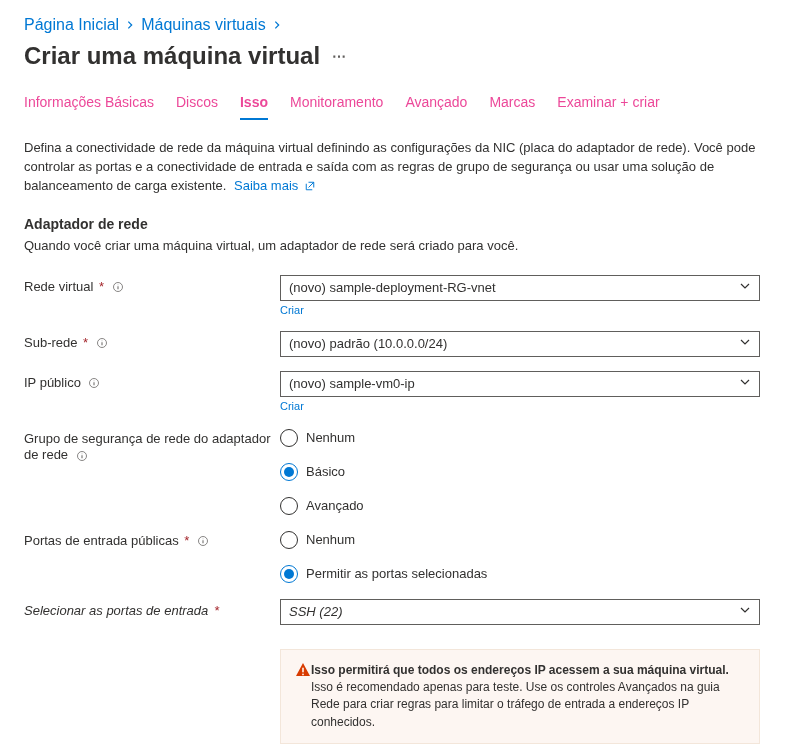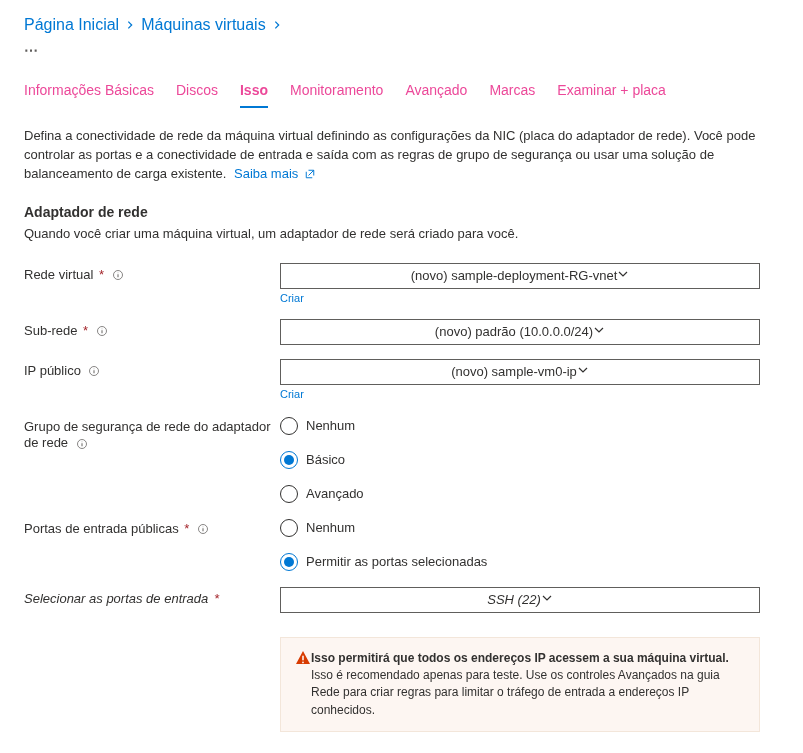--- a/index.html
+++ b/index.html
@@ -99,21 +99,21 @@
       flex: 1;
       max-width: 480px;
     }
     .dropdown {
       width: 100%;
       border: 1px solid #605e5c;
       background: #fff;
       height: 26px;
       display: flex;
       align-items: center;
-      justify-content: center;
+      justify-content: space-between;
       padding: 0 8px;
       font-size: 13px;
       cursor: pointer;
     }
     .dropdown .chev svg { width: 12px; height: 12px; }
     .create-link {
       font-size: 11px;
       color: #0078d4;
       margin-top: 3px;
       display: inline-block;
@@ -177,31 +177,32 @@
   </span>
   <a>Máquinas virtuais</a>
   <span class="sep">
     <svg viewBox="0 0 12 12" fill="none" stroke="currentColor" stroke-width="1.5">
         <path d="M4 2l4 4-4 4"></path>
       </svg>
   </span>
 </nav>
 
 <h1>
+  <span>Criar uma máquina virtual</span>
   <span class="ellipsis">⋯</span>
 </h1>
 
 <div class="tabs">
   <div class="tab">Informações Básicas</div>
   <div class="tab">Discos</div>
   <div class="tab active">Isso</div>
   <div class="tab">Monitoramento</div>
   <div class="tab">Avançado</div>
   <div class="tab">Marcas</div>
-  <div class="tab">Examinar + placa</div>
+  <div class="tab">Examinar + criar</div>
 </div>
 
 <p class="description">
   <span>Defina a conectividade de rede da máquina virtual definindo as configurações da NIC (placa do adaptador de rede). Você pode controlar as portas e a conectividade de entrada e saída com as regras de grupo de segurança ou usar uma solução de balanceamento de carga existente.</span>
   <a class="learn-more">
     <span>Saiba mais</span>
     <span class="ext-icon">
       <svg viewBox="0 0 16 16" fill="none" stroke="#0078d4" stroke-width="1.3">
           <path d="M6 3h7v7M13 3L6 10M11 13H3V5"></path>
         </svg>

